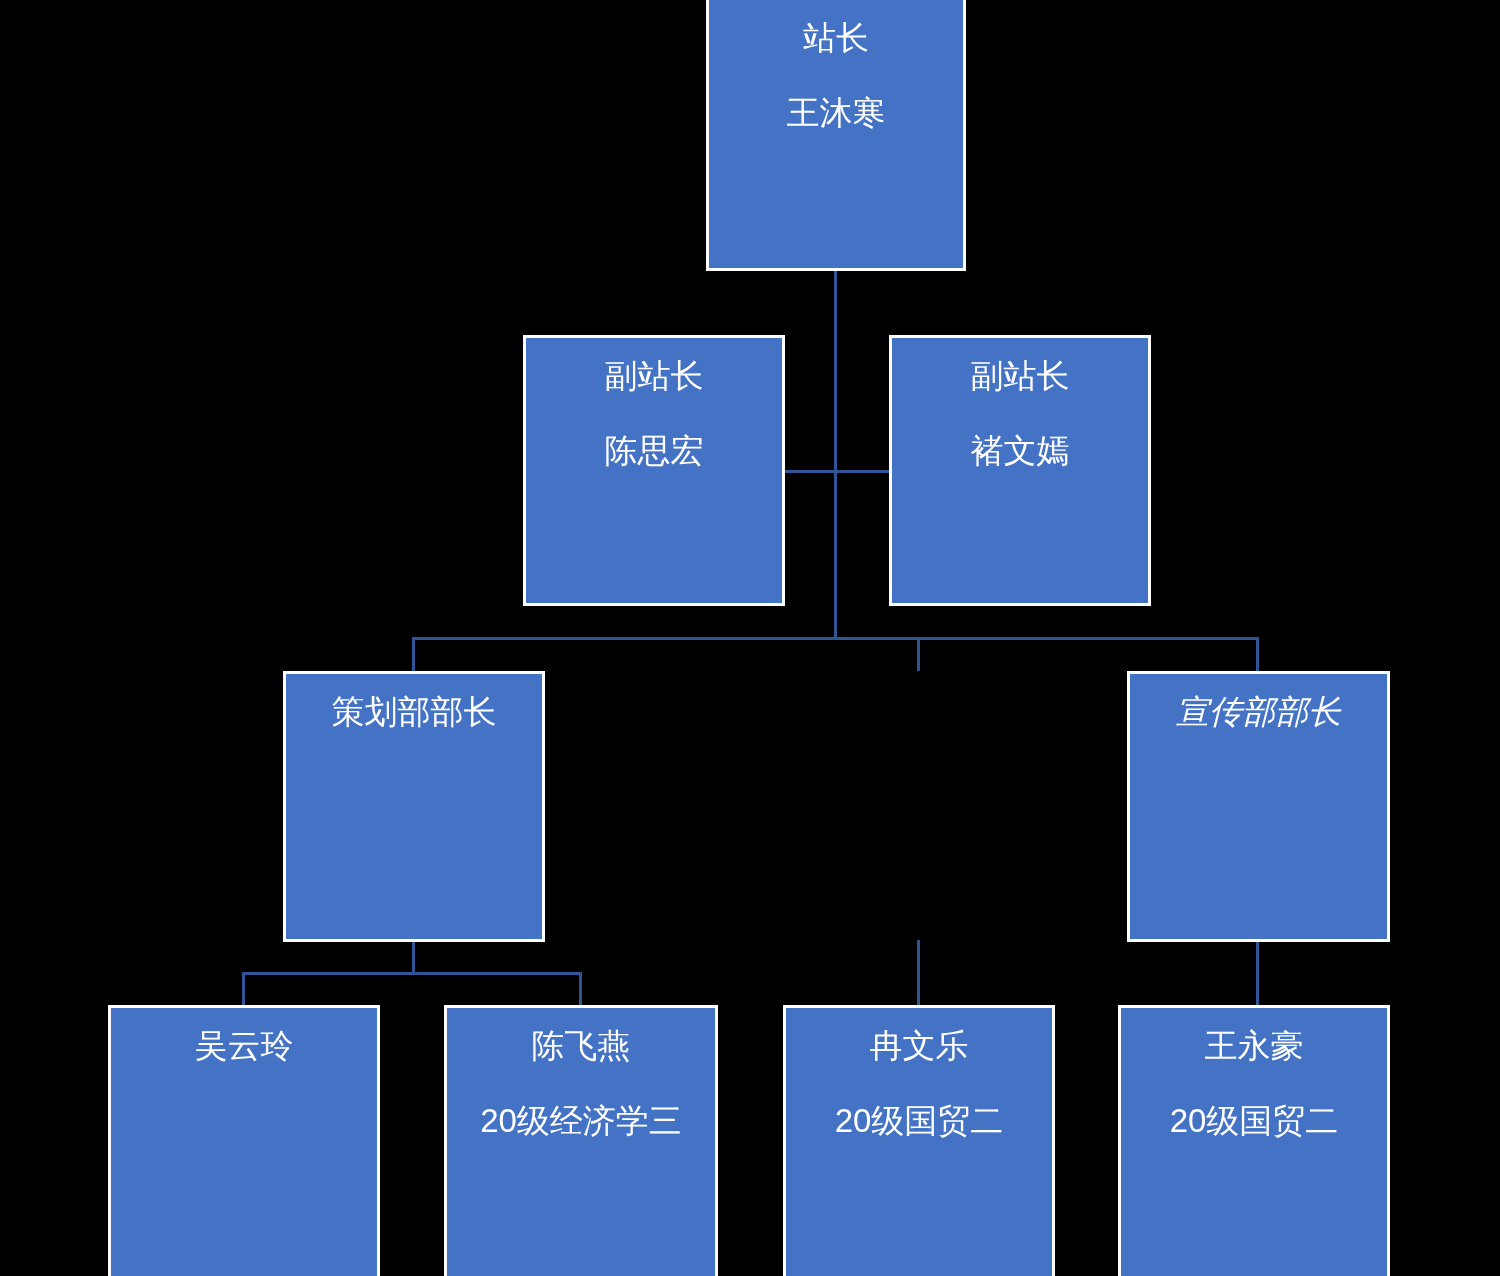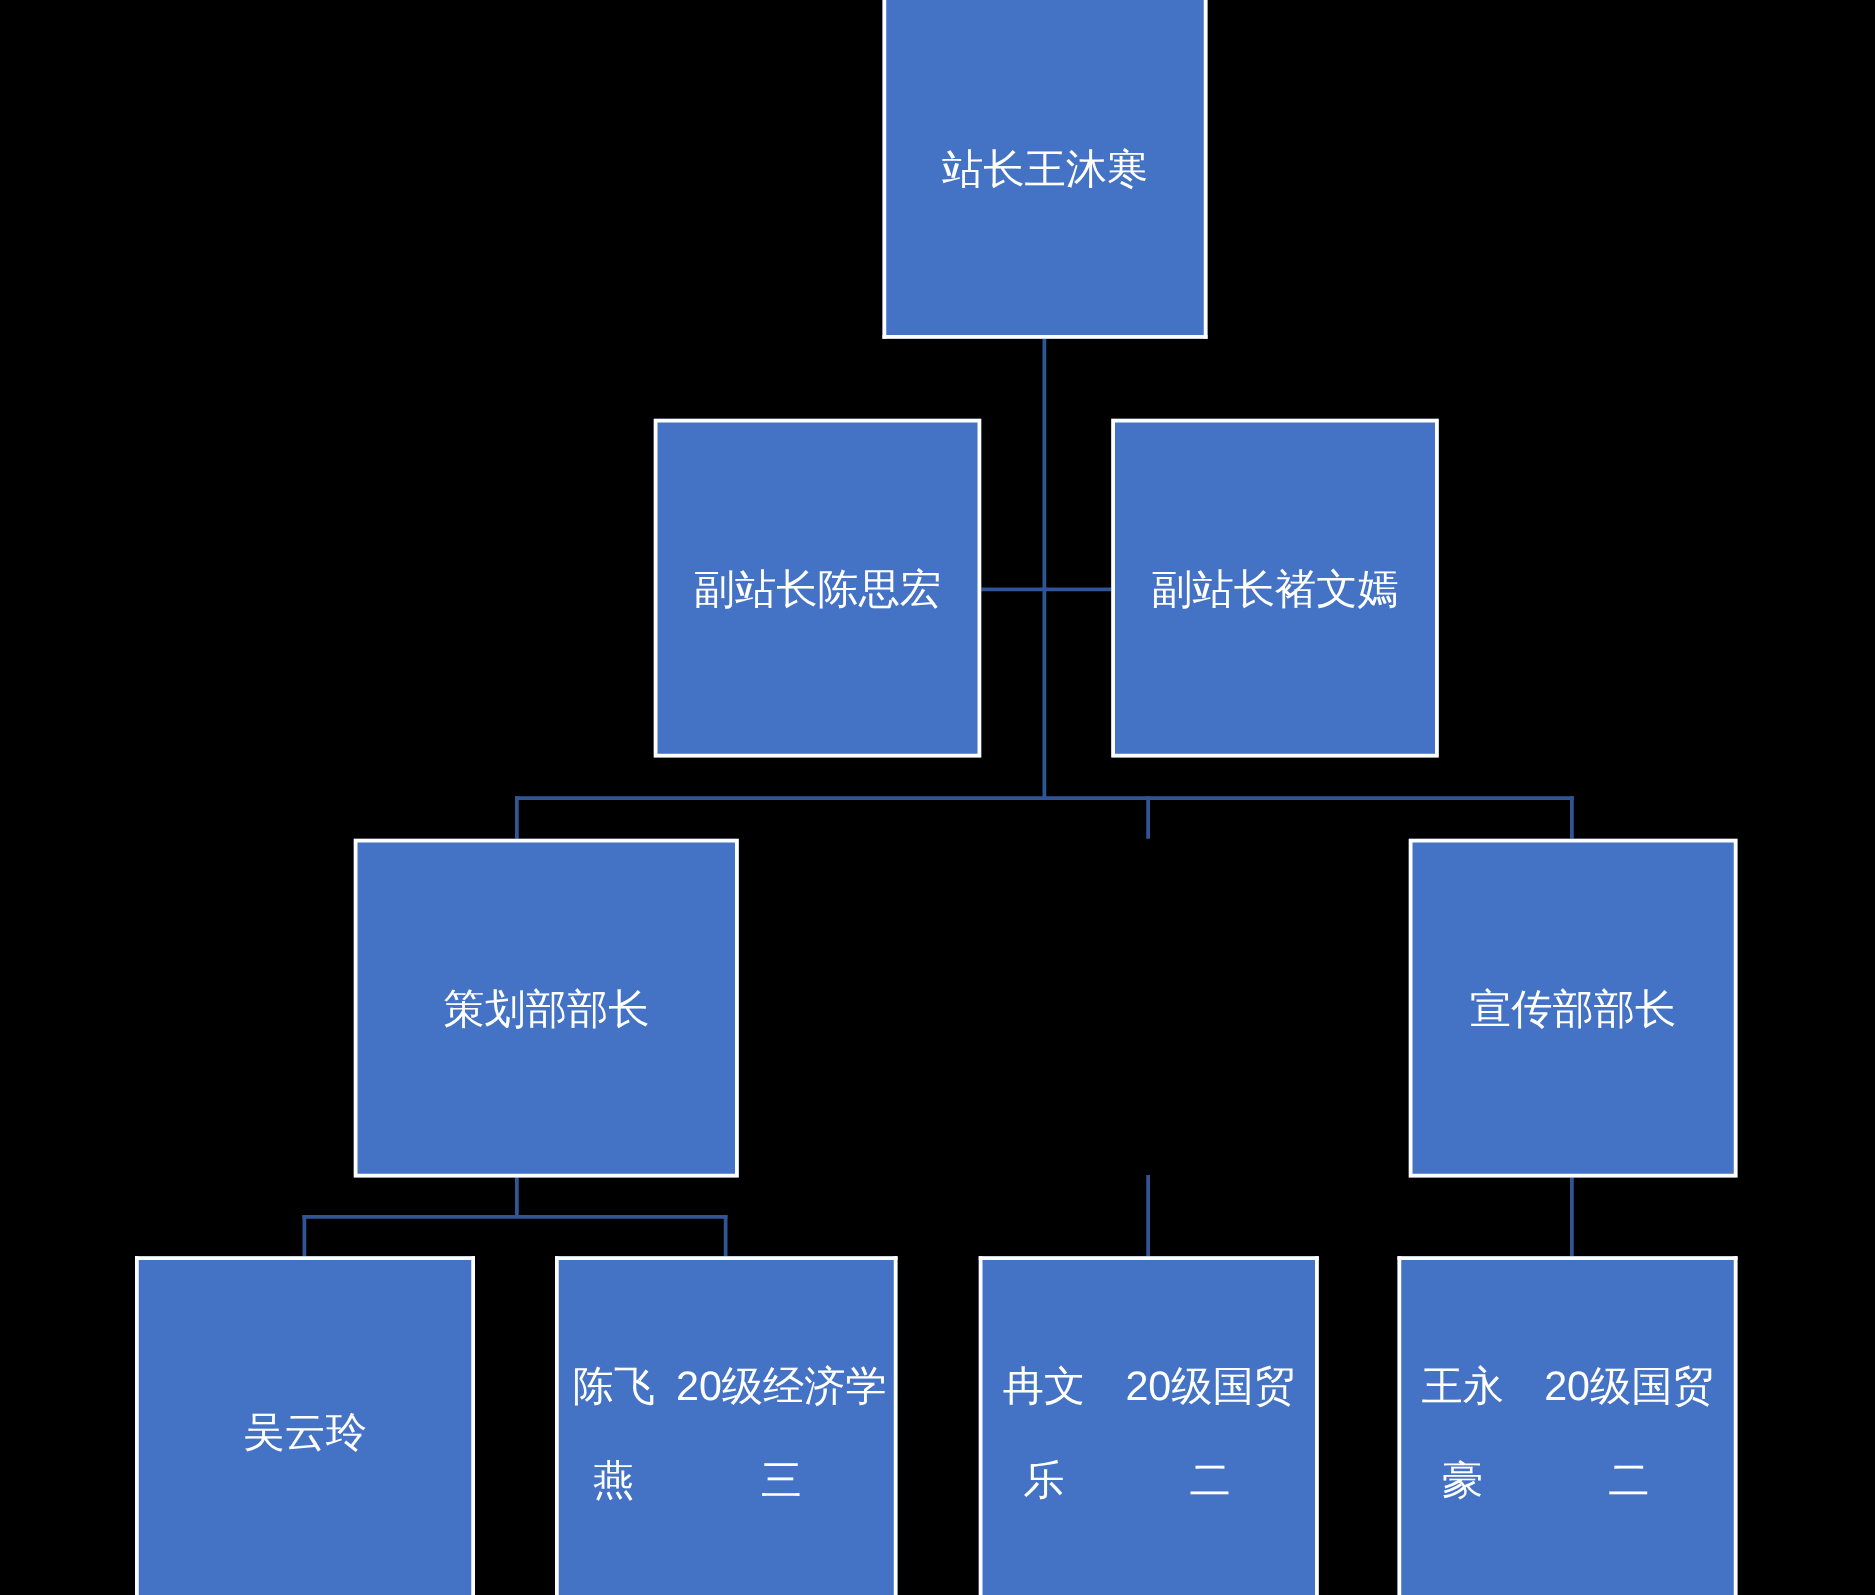--- a/index.html
+++ b/index.html
@@ -16,44 +16,43 @@
     overflow: hidden;
     font-family: "Liberation Sans", sans-serif;
   }
   .node {
     position: absolute;
     box-sizing: border-box;
     background: #4472C4;
     border: 3px solid #FFFFFF;
     color: #FFFFFF;
     display: flex;
-    flex-direction: row;
-    justify-content: center;
+    flex-direction: column;
     align-items: center;
     text-align: center;
     font-size: 33px;
     line-height: 75px;
     font-weight: 400;
   }
   .node--cut-top { border-top: none; }
   .node--cut-bottom { border-bottom: none; }
   .conn {
     position: absolute;
     background: #2F5597;
   }
 
   
   #n-director { left: 706px; top: 0px;    width: 260px; height: 271px; }
   
   #n-deputy1  { left: 523px; top: 335px;  width: 262px; height: 271px; }
   #n-deputy2  { left: 889px; top: 335px;  width: 262px; height: 271px; }
   
-  #n-dept1    { left: 283px;  top: 671px; width: 308px; height: 271px; }
+  #n-dept1    { left: 283px;  top: 671px; width: 262px; height: 271px; }
   #n-dept2    { left: 789px;  top: 671px; width: 260px; height: 271px; }
-  #n-dept3    { left: 1127px; top: 671px; width: 263px; height: 271px; }
+  #n-dept3    { left: 1127px; top: 671px; width: 263px; height: 271px; font-style: italic; }
   
   #n-mem1     { left: 108px;  top: 1005px; width: 272px; height: 278px; }
   #n-mem2     { left: 444px;  top: 1005px; width: 274px; height: 278px; }
   #n-mem3     { left: 783px;  top: 1005px; width: 272px; height: 278px; }
   #n-mem4     { left: 1118px; top: 1005px; width: 272px; height: 278px; }
 
   
   #c-root-drop      { left: 834px;  top: 271px; width: 3px;   height: 369px; }
   #c-deputy-cross   { left: 785px;  top: 470px; width: 104px; height: 3px;  }
   #c-l3-bus         { left: 412px;  top: 637px; width: 847px; height: 3px;  }

